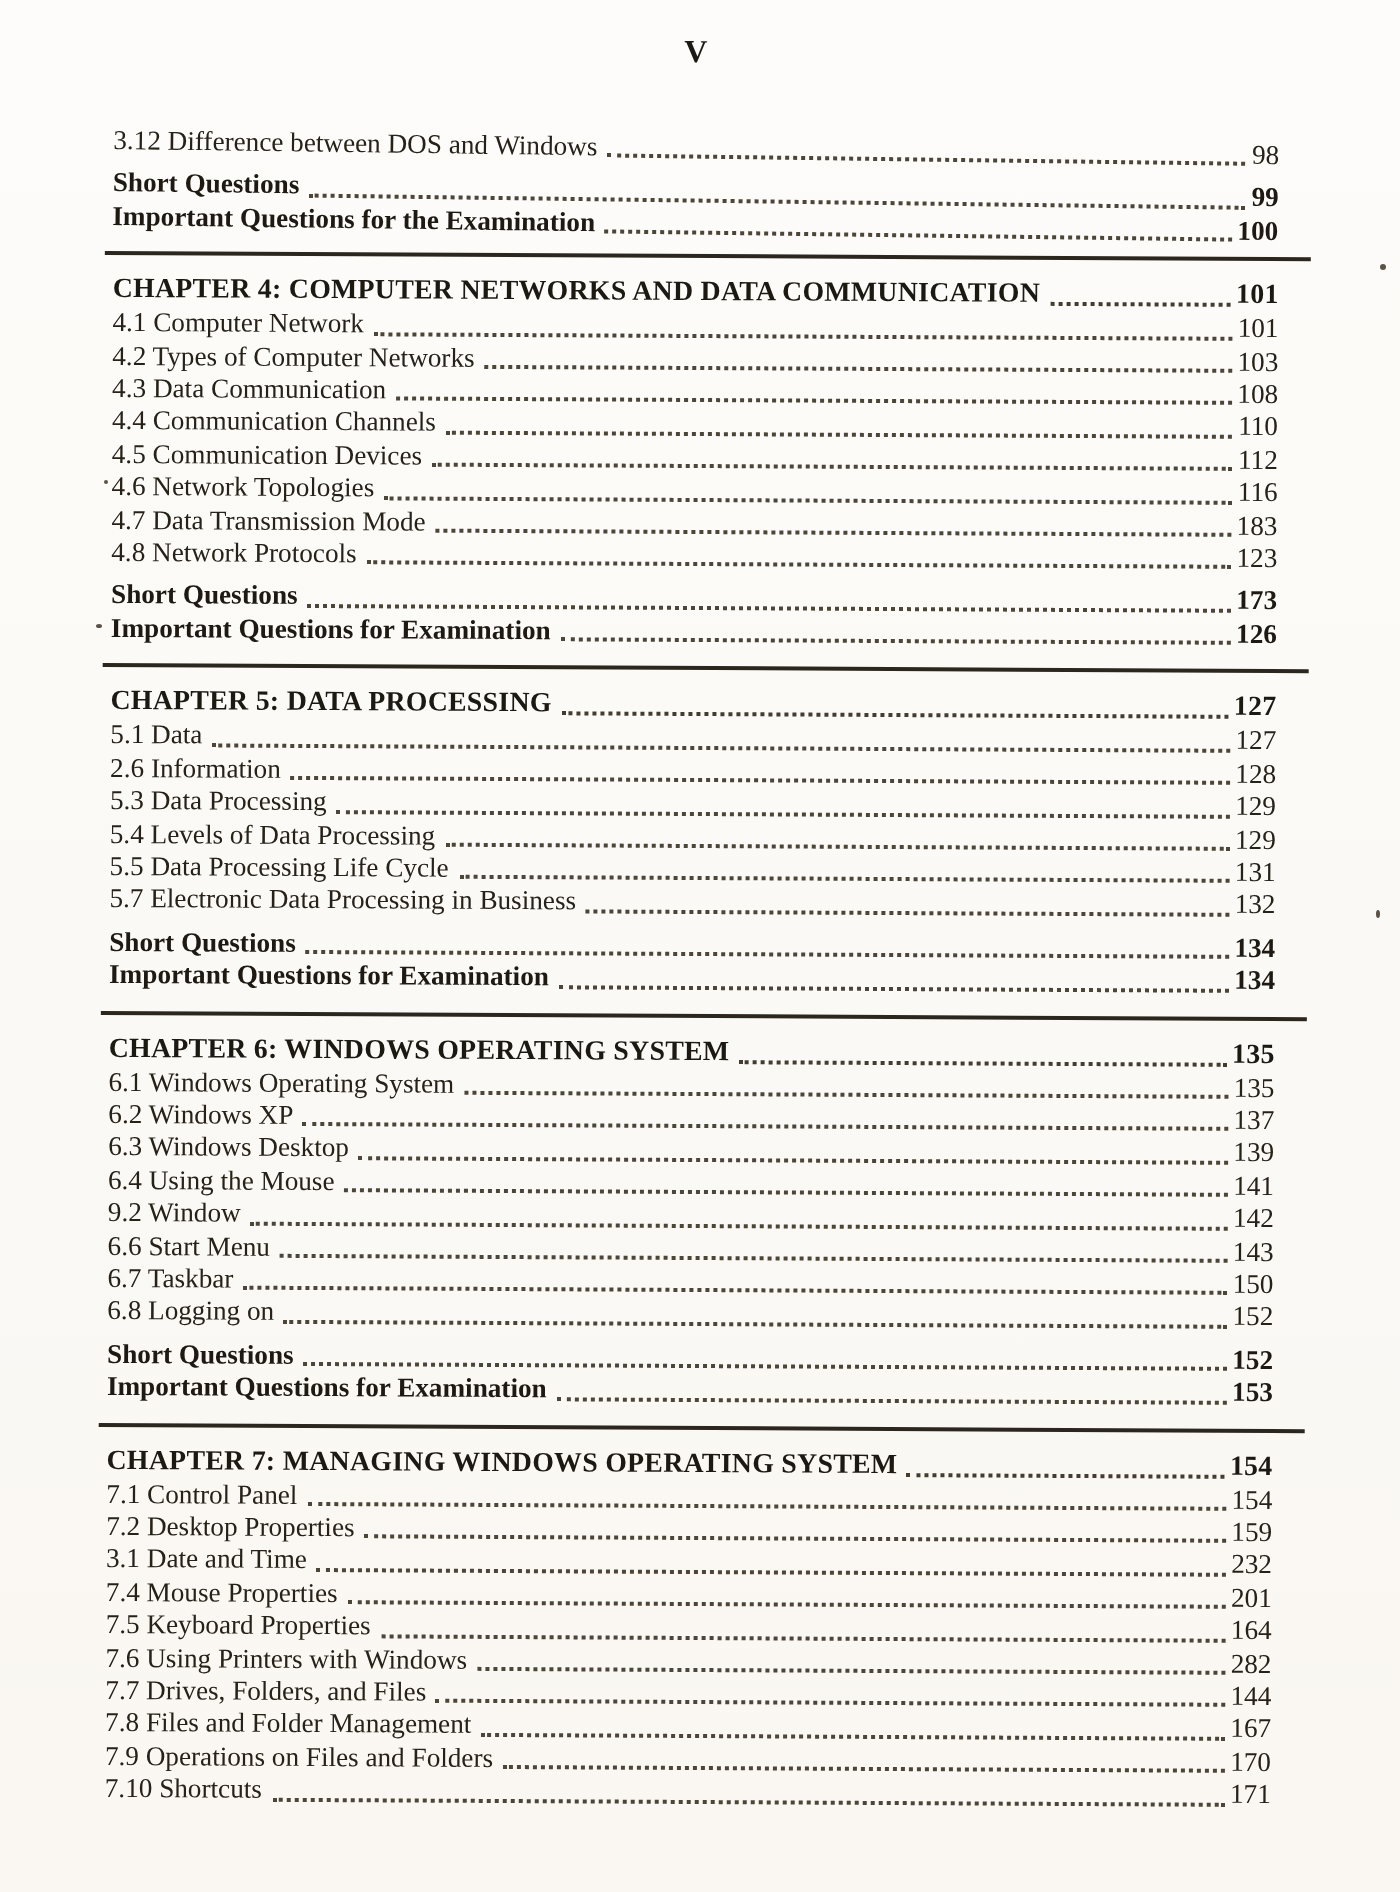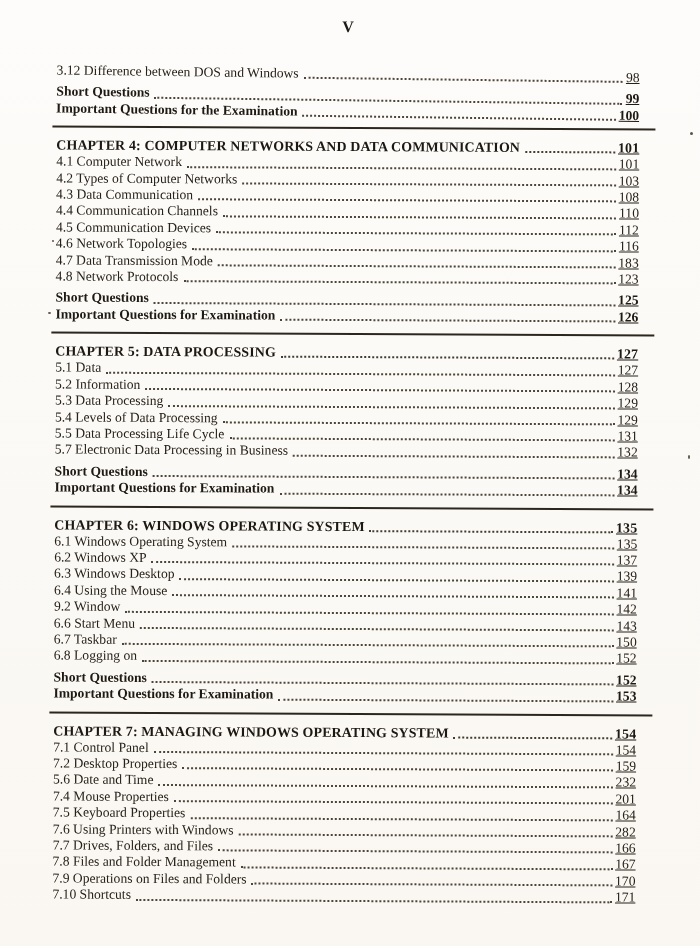--- a/index.html
+++ b/index.html
@@ -22,21 +22,21 @@
   .toc-row{
     display:flex;align-items:flex-end;
     font-size:13.6px;line-height:16.4px;white-space:nowrap;
   }
   .toc-row .label{flex:0 0 auto;}
   .toc-row .dots{
     flex:1 1 auto;min-width:14px;
     border-bottom:2px dotted #4c4539;
     margin:0 3px 3px 5px;
   }
-  .toc-row .pg{flex:0 0 auto;text-align:right;text-decoration:underline;}
+  .toc-row .pg{flex:0 0 auto;text-align:right;}
   .bold{font-weight:bold;color:#1e1a13;}
   .chapter-heading{
     font-weight:bold;font-size:13.9px;line-height:17px;
     letter-spacing:.15px;color:#1c1812;
   }
   .chapter-heading .dots{border-bottom-color:#433d31;}
   .gap{margin-top:5px;}
   .divider{
     border-top:2.5px solid #2b261e;
     margin:9px -16px 9px -4px;
@@ -120,42 +120,42 @@
             <span class="pg">183</span>
           </div>
           <div class="toc-row">
             <span class="label">4.8 Network Protocols</span>
             <span class="dots"></span>
             <span class="pg">123</span>
           </div>
           <div class="toc-row bold gap">
             <span class="label">Short Questions</span>
             <span class="dots"></span>
-            <span class="pg">125</span>
+            <span class="pg">173</span>
           </div>
           <div class="toc-row bold">
             <span class="label">Important Questions for Examination</span>
             <span class="dots"></span>
             <span class="pg">126</span>
           </div>
         </div>
         <div class="divider"></div>
         <div>
           <div class="toc-row chapter-heading">
             <span class="label">CHAPTER 5: DATA PROCESSING</span>
             <span class="dots"></span>
             <span class="pg">127</span>
           </div>
           <div class="toc-row">
             <span class="label">5.1 Data</span>
             <span class="dots"></span>
             <span class="pg">127</span>
           </div>
           <div class="toc-row">
-            <span class="label">5.2 Information</span>
+            <span class="label">2.6 Information</span>
             <span class="dots"></span>
             <span class="pg">128</span>
           </div>
           <div class="toc-row">
             <span class="label">5.3 Data Processing</span>
             <span class="dots"></span>
             <span class="pg">129</span>
           </div>
           <div class="toc-row">
             <span class="label">5.4 Levels of Data Processing</span>
@@ -252,21 +252,21 @@
             <span class="label">7.1 Control Panel</span>
             <span class="dots"></span>
             <span class="pg">154</span>
           </div>
           <div class="toc-row">
             <span class="label">7.2 Desktop Properties</span>
             <span class="dots"></span>
             <span class="pg">159</span>
           </div>
           <div class="toc-row">
-            <span class="label">5.6 Date and Time</span>
+            <span class="label">3.1 Date and Time</span>
             <span class="dots"></span>
             <span class="pg">232</span>
           </div>
           <div class="toc-row">
             <span class="label">7.4 Mouse Properties</span>
             <span class="dots"></span>
             <span class="pg">201</span>
           </div>
           <div class="toc-row">
             <span class="label">7.5 Keyboard Properties</span>
@@ -274,21 +274,21 @@
             <span class="pg">164</span>
           </div>
           <div class="toc-row">
             <span class="label">7.6 Using Printers with Windows</span>
             <span class="dots"></span>
             <span class="pg">282</span>
           </div>
           <div class="toc-row">
             <span class="label">7.7 Drives, Folders, and Files</span>
             <span class="dots"></span>
-            <span class="pg">166</span>
+            <span class="pg">144</span>
           </div>
           <div class="toc-row">
             <span class="label">7.8 Files and Folder Management</span>
             <span class="dots"></span>
             <span class="pg">167</span>
           </div>
           <div class="toc-row">
             <span class="label">7.9 Operations on Files and Folders</span>
             <span class="dots"></span>
             <span class="pg">170</span>

